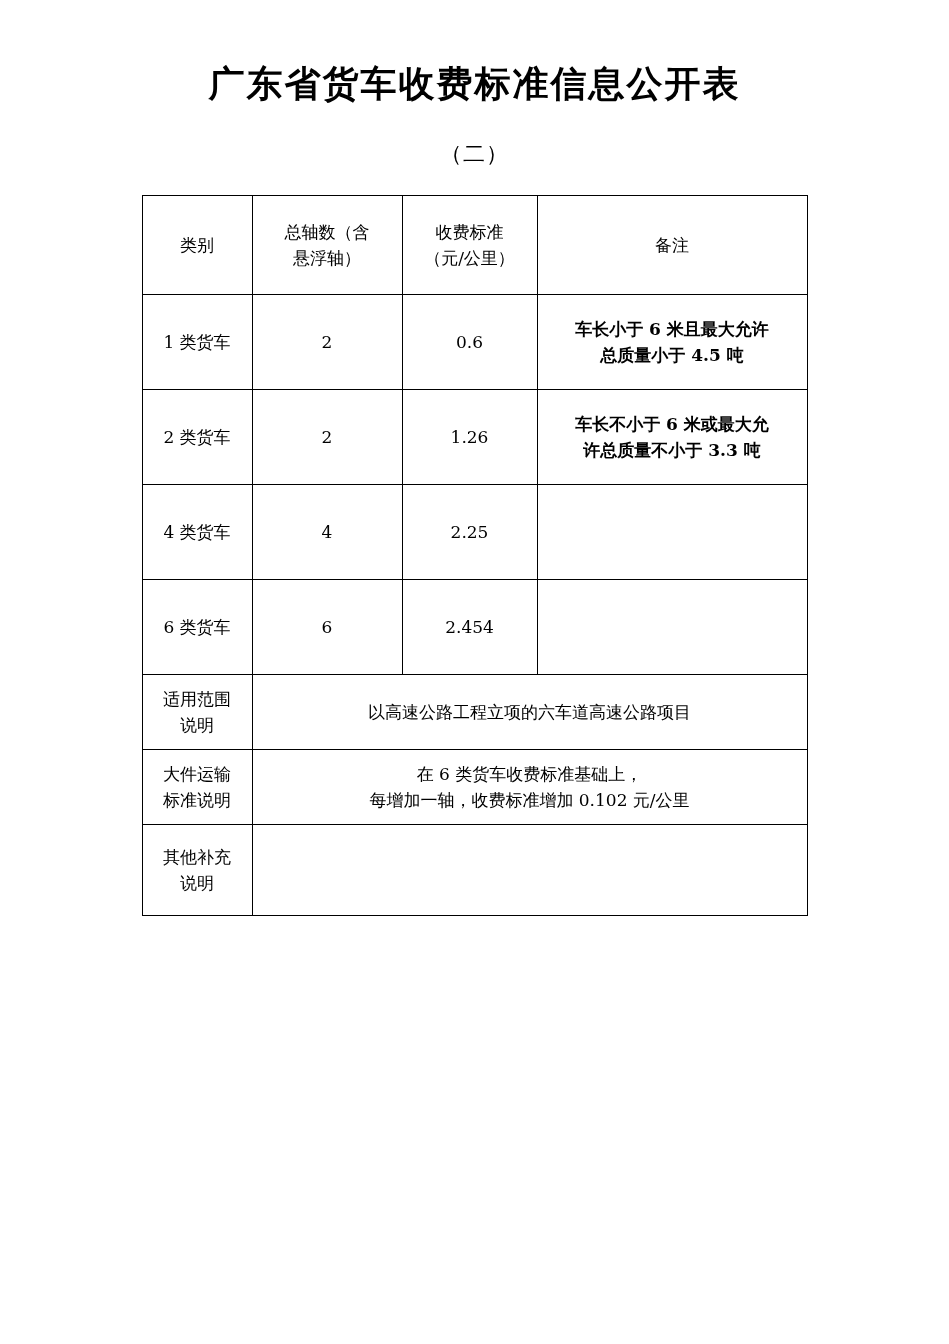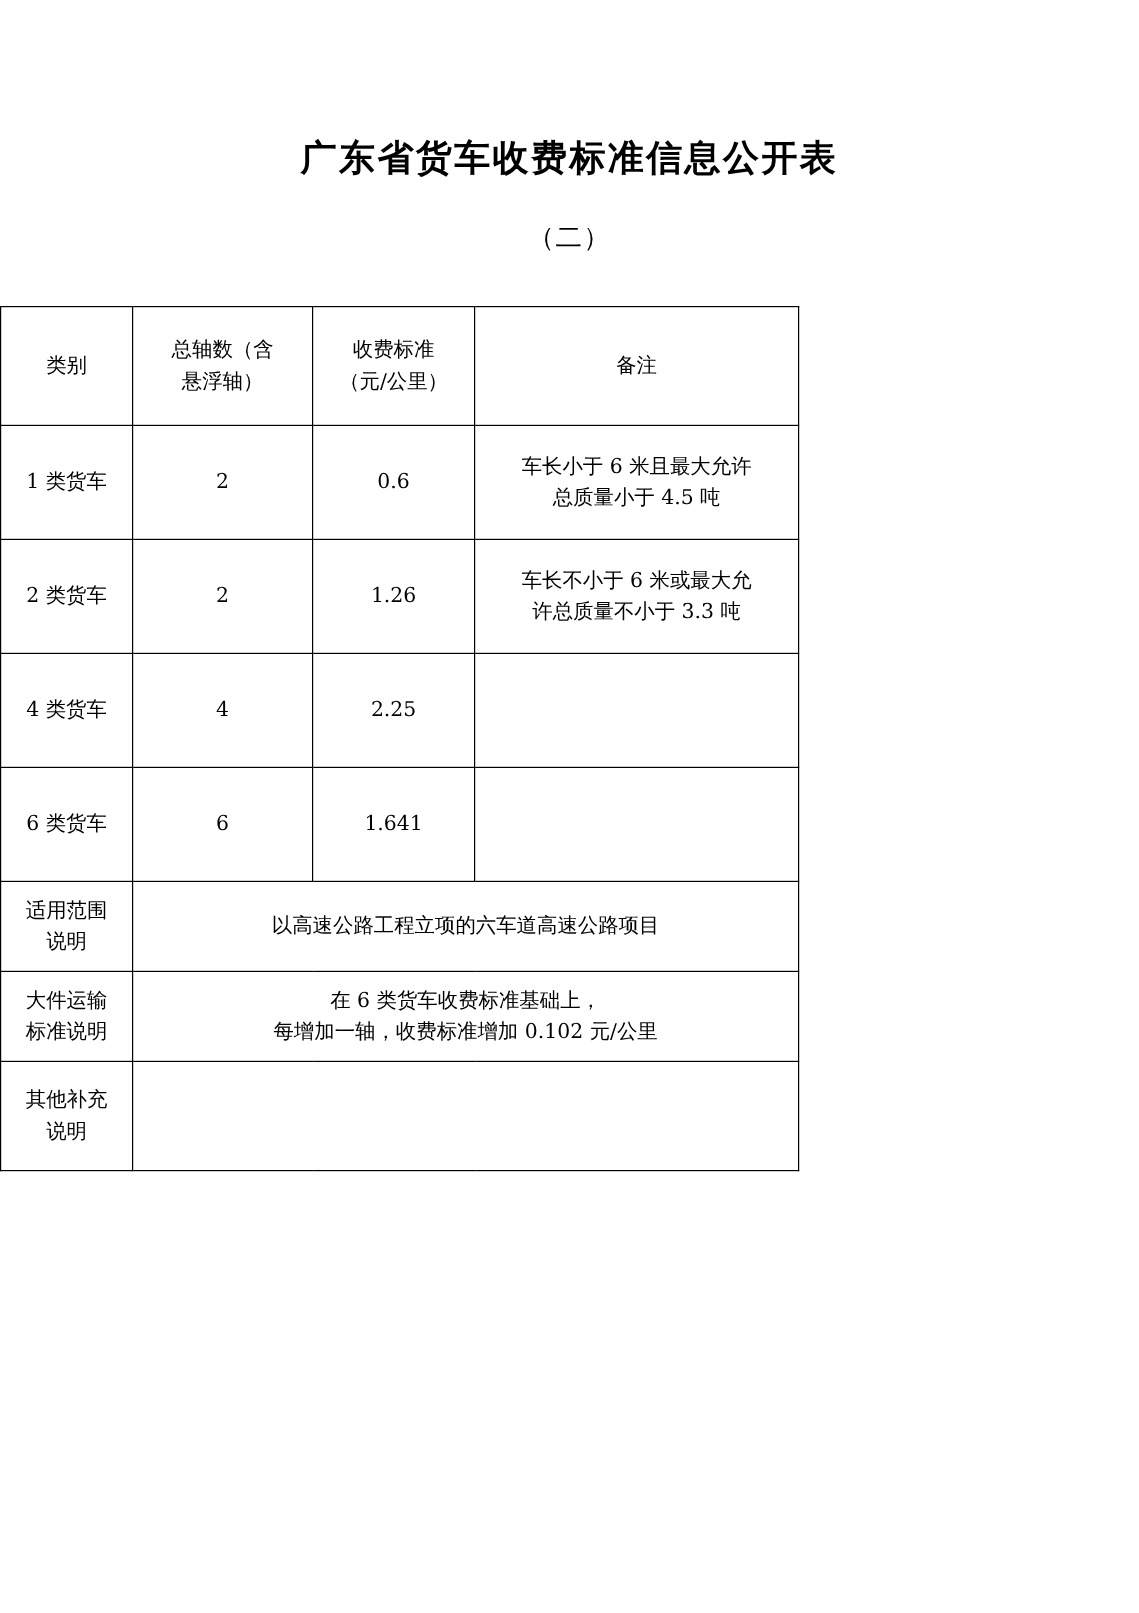--- a/index.html
+++ b/index.html
@@ -16,36 +16,36 @@
     overflow: hidden;
   }
   .page {
     width: 949px;
     height: 1344px;
     position: relative;
     box-sizing: border-box;
   }
   .doc-title {
     text-align: center;
-    font-size: 30px;
+    font-size: 36px;
     font-weight: bold;
     letter-spacing: 2px;
-    margin-top: 112px;
+    margin-top: 60px;
     font-family: "DejaVu Serif", "Liberation Serif", serif;
   }
   .doc-subtitle {
     text-align: center;
     font-size: 22px;
     margin-top: 30px;
     letter-spacing: 1px;
   }
   .table-wrap {
-    margin-top: 42px;
+    margin-top: 26px;
     display: flex;
-    justify-content: flex-start;
+    justify-content: center;
   }
   table.fee {
     border-collapse: collapse;
     width: 665px;
     table-layout: fixed;
   }
   table.fee td {
     border: 1.5px solid #000000;
     text-align: center;
     vertical-align: middle;
@@ -53,21 +53,21 @@
     line-height: 1.55;
     padding: 6px 4px;
   }
   col.c1 { width: 110px; }
   col.c2 { width: 150px; }
   col.c3 { width: 135px; }
   col.c4 { width: 270px; }
 
   .hdr td { height: 86px; font-size: 17px; }
   .vehicle-row td { height: 82px; }
-  .note-cell { font-size: 17px; line-height: 1.6; }
+  .note-cell { font-size: 17px; line-height: 1.6; font-weight: bold; }
   .tall-row td { height: 62px; }
   .two-line { line-height: 1.7; }
   .label-cell { font-size: 17px; line-height: 1.6; }
   .blank-row td { height: 78px; }
   .nowrap-line { display: block; }
 </style>
 </head>
 <body>
 
 <div class="page">
@@ -122,21 +122,21 @@
           <td>4 类货车</td>
           <td>4</td>
           <td>2.25</td>
           <td class="note-cell"></td>
         </tr>
 
 
         <tr class="vehicle-row">
           <td>6 类货车</td>
           <td>6</td>
-          <td>1.641</td>
+          <td>2.454</td>
           <td class="note-cell"></td>
         </tr>
 
         <tr class="tall-row">
           <td class="label-cell">
             <span class="nowrap-line">适用范围</span>
             <span class="nowrap-line">说明</span>
           </td>
           <td colspan="3">以高速公路工程立项的六车道高速公路项目</td>
         </tr>

